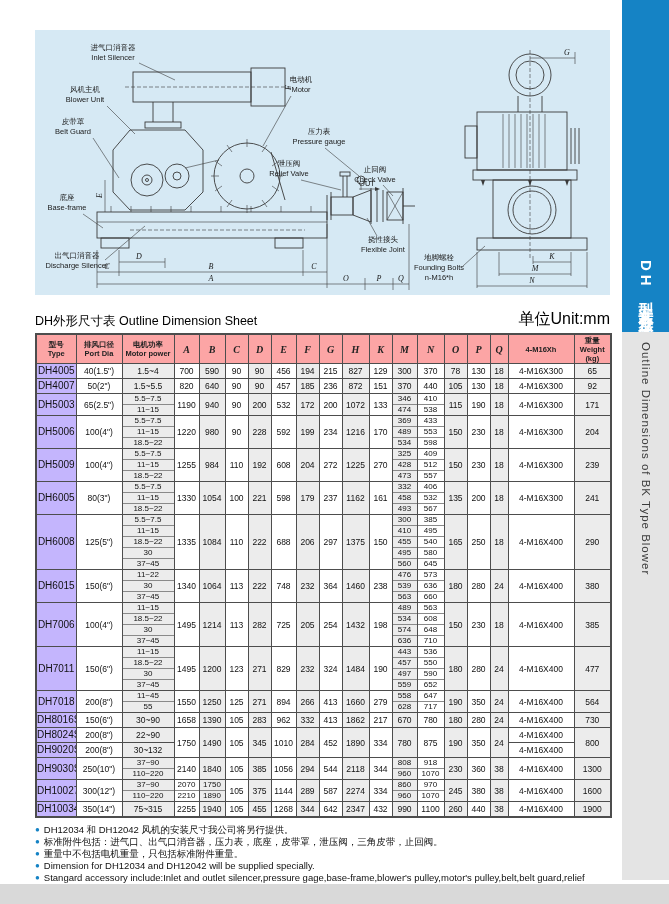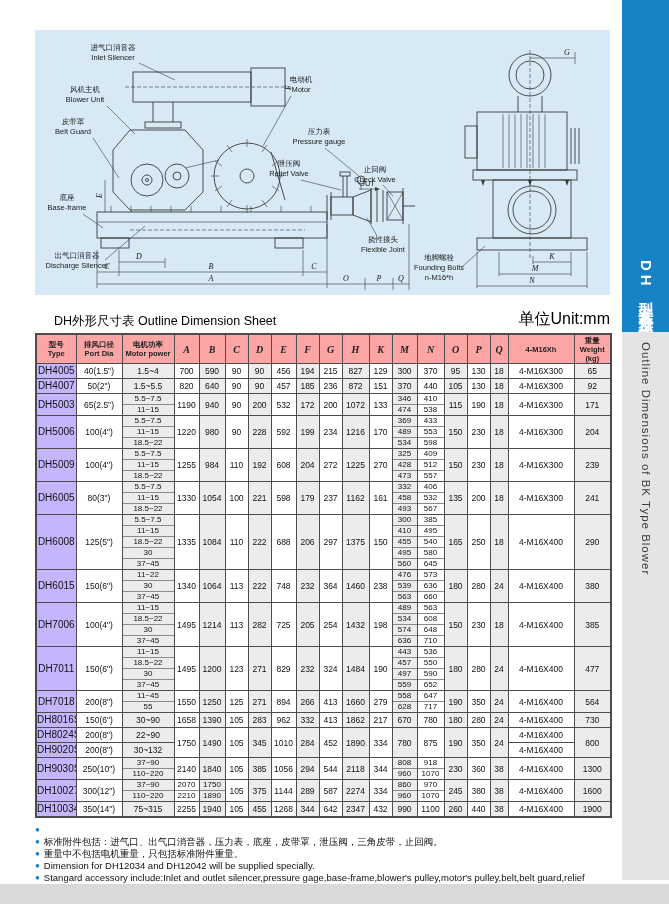--- a/index.html
+++ b/index.html
@@ -19,21 +19,21 @@
   .diagram svg{display:block;}
   .dline{stroke:#3a3a3a;stroke-width:0.9;fill:none;}
   .dthin{stroke:#3a3a3a;stroke-width:0.6;fill:none;}
   .ddash{stroke:#3a3a3a;stroke-width:0.6;fill:none;stroke-dasharray:4 2;}
   .lbl{font-family:"Liberation Sans",sans-serif;font-size:7.5px;fill:#1a1a1a;}
   .dim{font-family:"Liberation Serif",serif;font-style:italic;font-size:8px;fill:#1a1a1a;}
 
   
   .content{position:absolute;left:35px;top:308px;width:575px;}
   .titlerow{display:flex;justify-content:space-between;align-items:flex-end;height:22px;margin-bottom:3px;}
-  .sheet-title{font-size:12.5px;color:#000;margin-left:19px;}
+  .sheet-title{font-size:12.5px;color:#000;}
   .unit{font-size:16px;color:#000;}
 
   
   table{border-collapse:collapse;width:575px;table-layout:fixed;}
   td,th{border:1px solid #4d4d4d;text-align:center;padding:0;overflow:hidden;vertical-align:middle;}
   table{border:2px solid #4d4d4d;}
   th{background:#fca5a5;font-size:7.5px;font-weight:bold;color:#222;line-height:9px;height:28px;}
   th.letter{font-family:"Liberation Serif",serif;font-style:italic;font-weight:bold;font-size:10px;}
   td{font-size:8.5px;color:#111;background:#fff;}
   td.c-type{background:#c4b5fd;font-size:10px;}
@@ -418,21 +418,21 @@
               <div class="si">300</div>
             </div>
           </td>
           <td>
             <div class="stack">
               <div class="si">370</div>
             </div>
           </td>
           <td class="shade">
             <div class="stack">
-              <div class="si">95</div>
+              <div class="si">78</div>
             </div>
           </td>
           <td>
             <div class="stack">
               <div class="si">130</div>
             </div>
           </td>
           <td class="shade">
             <div class="stack">
               <div class="si">18</div>
@@ -1993,20 +1993,21 @@
               <div class="si">1900</div>
             </div>
           </td>
         </tr>
       </tbody>
   </table>
 
   <div class="notes" id="notes">
       <div class="note">
         <span class="bu">●</span>
+        <span>DH12034 和 DH12042 风机的安装尺寸我公司将另行提供。</span>
       </div>
       <div class="note">
         <span class="bu">●</span>
         <span>标准附件包括：进气口、出气口消音器，压力表，底座，皮带罩，泄压阀，三角皮带，止回阀。</span>
       </div>
       <div class="note">
         <span class="bu">●</span>
         <span>重量中不包括电机重量，只包括标准附件重量。</span>
       </div>
       <div class="note en">

